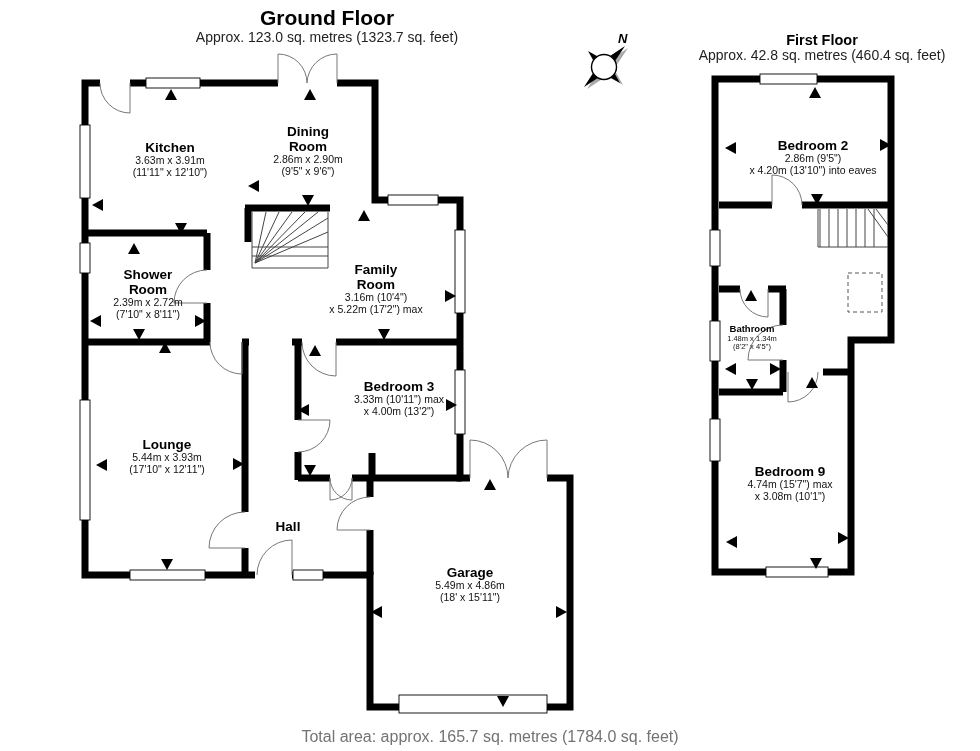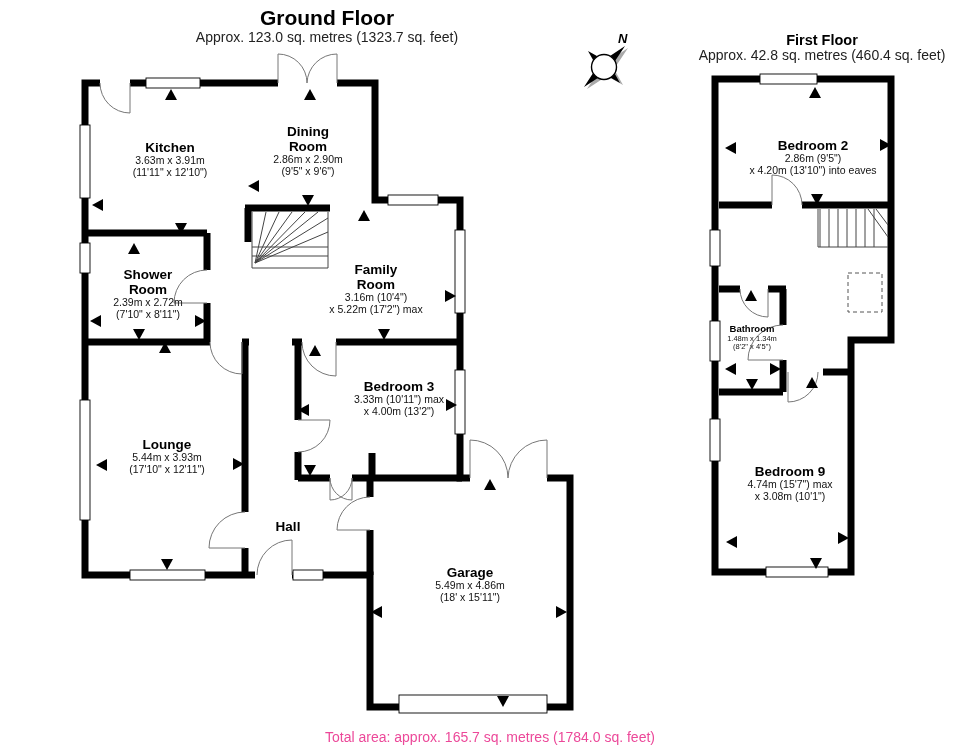--- a/index.html
+++ b/index.html
@@ -9,21 +9,21 @@
   .lbl{position:absolute;transform:translate(-50%,-50%);text-align:center;line-height:1.12;white-space:nowrap;}
   .rname{font-weight:bold;font-size:13.5px;color:#000;}
   .rname.wrap{white-space:normal;margin:0 auto;}
   .w70{width:70px;}
   .rdim{font-size:10.5px;color:#111;}
   .small .rname{font-size:9.5px;}
   .small .rdim{font-size:7.5px;}
   .ftitle{font-weight:bold;font-size:21px;}
   .ftitle.ff{font-size:14.5px;}
   .fsub{font-size:14px;color:#222;}
-  .footer{position:absolute;transform:translate(-50%,-50%);font-size:14px;color:#ec4899;white-space:nowrap;}
+  .footer{position:absolute;transform:translate(-50%,-50%);font-size:16px;color:#737373;white-space:nowrap;}
 </style>
 </head>
 <body>
 
 <div class="canvas">
 
 <svg width="980" height="751" viewBox="0 0 980 751">
 
   <g>
 

